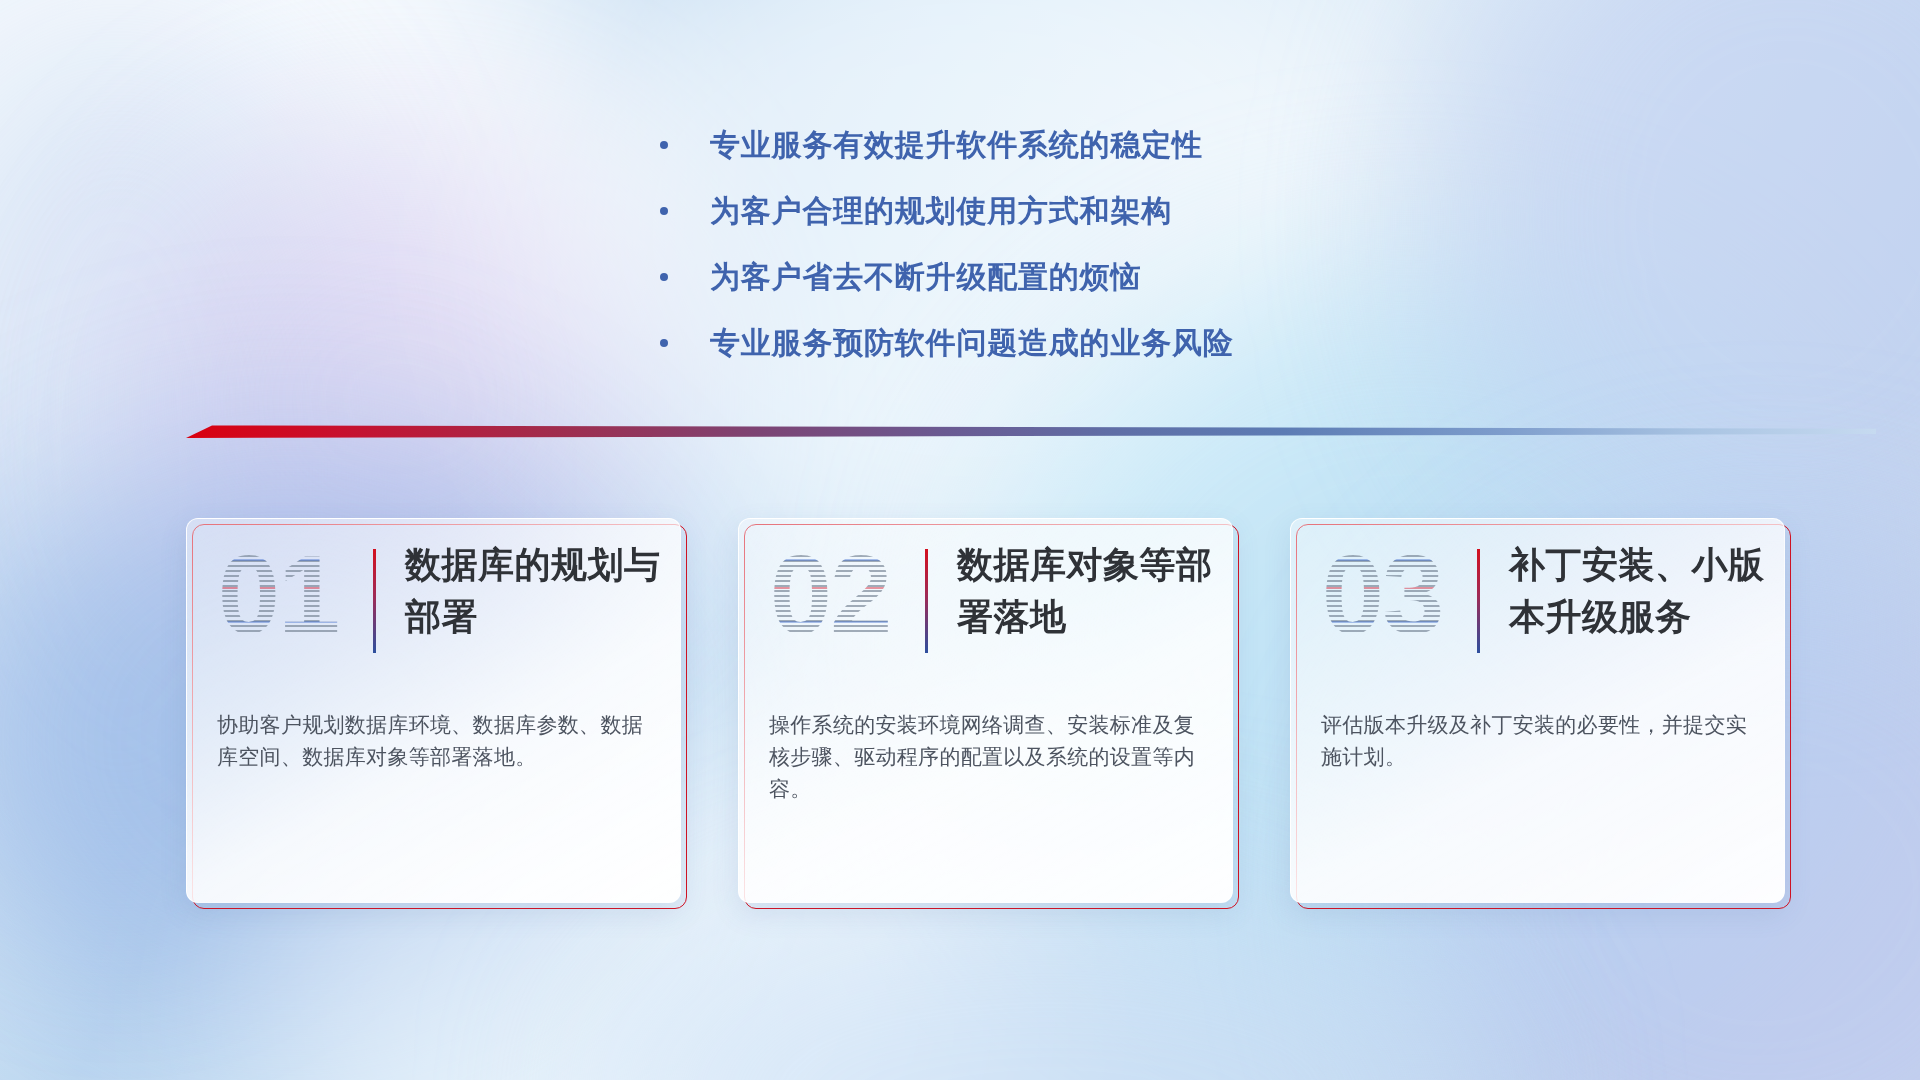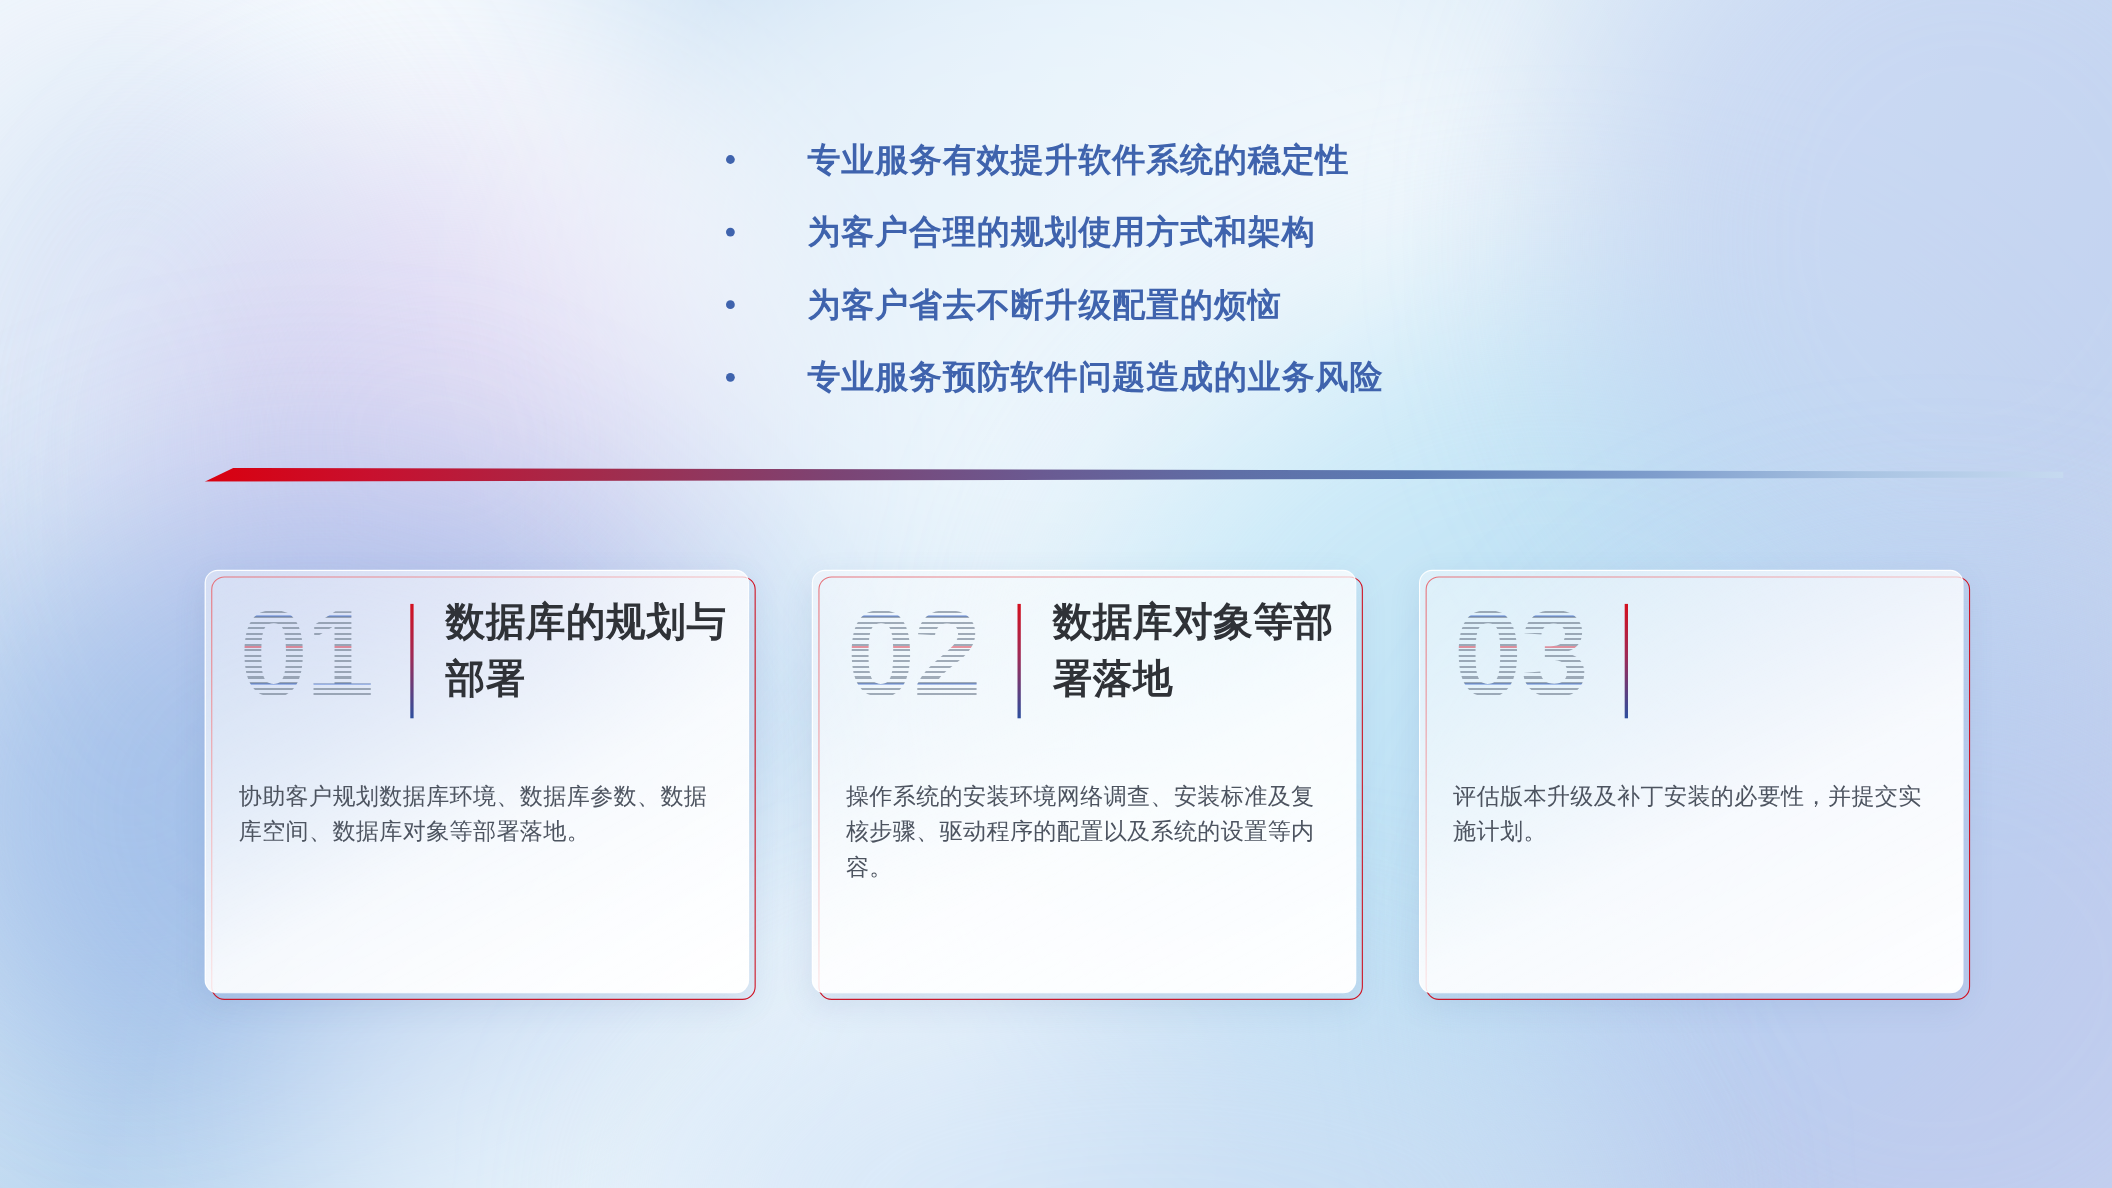--- a/index.html
+++ b/index.html
@@ -40,21 +40,20 @@
   
   .bullets {
     position:absolute;
     left:660px; top:112px;
     width:760px;
   }
   .bullet-row {
     display:flex;
     align-items:center;
     height:66px;
-    gap:24px;
   }
   .bullet-dot {
     width:8px; height:8px;
     border-radius:50%;
     background:#3f63ad;
     margin-right:42px;
     flex:none;
   }
   .bullet-text {
     font-size:30px;
@@ -267,18 +266,19 @@
     </div>
   </div>
 
   <div class="card">
     <div class="card-accent"></div>
     <div class="card-body">
       <div class="card-head">
         <div class="card-num">03</div>
         <div class="card-num-accent">03</div>
         <div class="card-rule"></div>
+        <div class="card-title">补丁安装、小版本升级服务</div>
       </div>
       <div class="card-desc">评估版本升级及补丁安装的必要性，并提交实施计划。</div>
     </div>
   </div>
 
 </div>
 
 </body></html>

